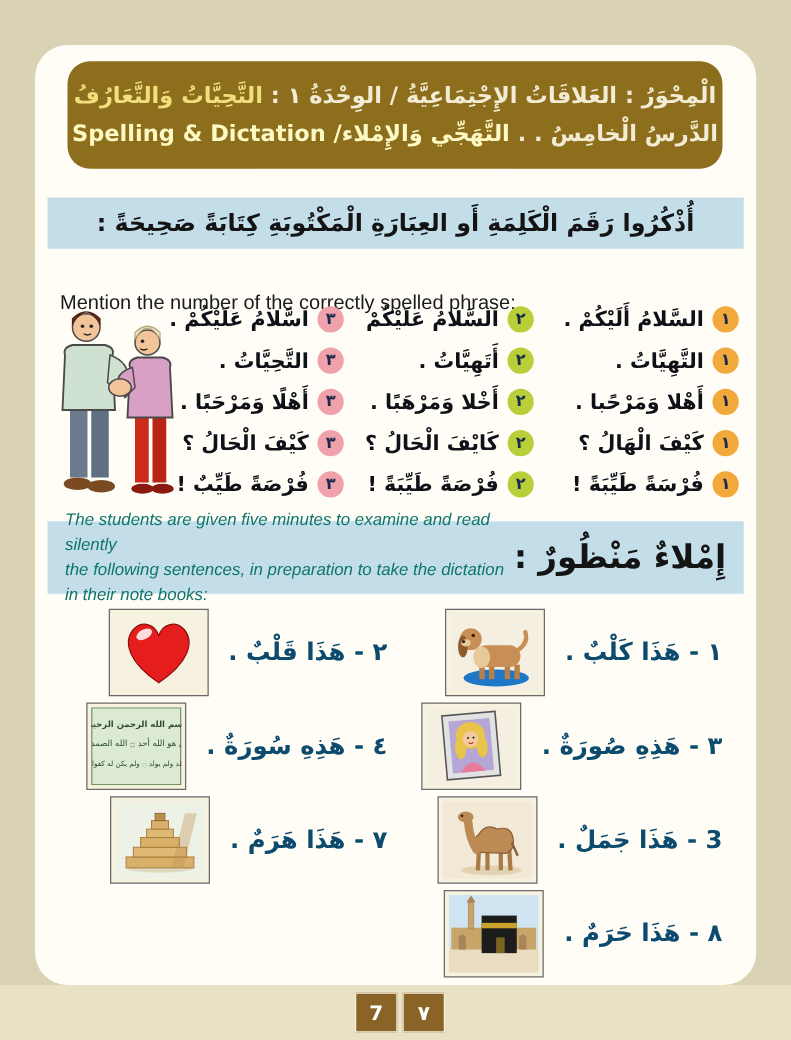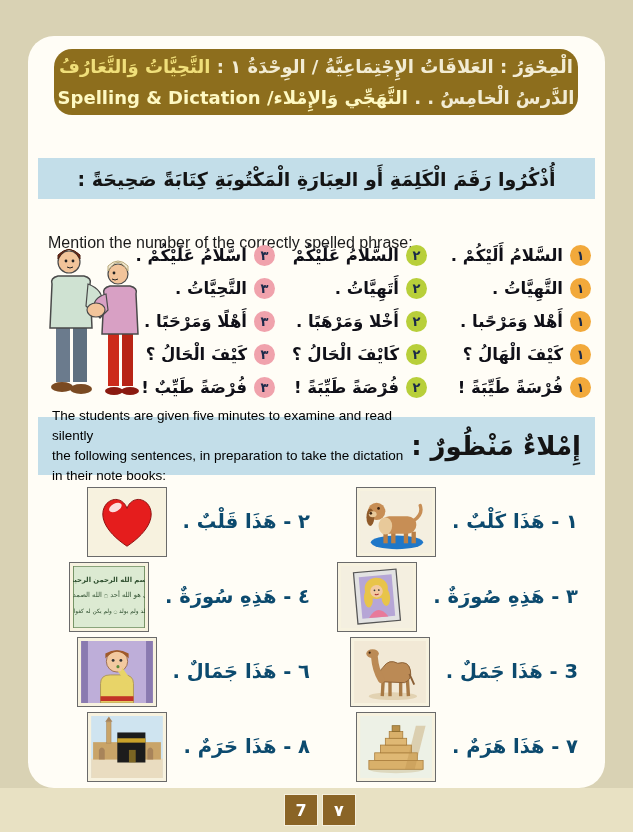--- a/index.html
+++ b/index.html
@@ -2,37 +2,37 @@
 <html lang="ar"><head>
 <meta charset="utf-8">
 <style>
   html,body{margin:0;padding:0;}
   .page{position:relative;width:633px;height:832px;background:#d9d2b4;overflow:hidden;
         font-family:"DejaVu Sans",sans-serif;}
   .bottom-strip{position:absolute;left:0;top:788px;width:633px;height:44px;background:#e8e1c3;}
   .card{position:absolute;left:28px;top:36px;width:577px;height:752px;background:#fffdf6;
         border-radius:26px;}
   
-  .gold{position:absolute;left:26px;top:13px;width:524px;height:66px;background:#8d6e1d;
+  .gold{position:absolute;left:26px;top:13px;width:524px;height:86px;background:#8d6e1d;
         border-radius:18px;color:#f2ecd4;text-align:center;direction:rtl;
         display:flex;flex-direction:column;justify-content:center;gap:3px;
         font-weight:bold;font-size:18px;line-height:1.55;}
   .gold .hl-y{color:#f0df7a;}
   .gold .hl-b{color:#fef9c3;}
   
   .banner1{position:absolute;left:10px;top:122px;width:557px;height:41px;background:#c3dee9;
            direction:rtl;text-align:left;font-weight:bold;font-size:19px;color:#141414;
            display:flex;align-items:center;justify-content:center;}
   .en-line{position:absolute;left:20px;top:166px;font-family:"Liberation Sans",sans-serif;
            font-size:16px;color:#1a1a1a;margin-top:32px;}
   .banner2{position:absolute;left:10px;top:381px;width:557px;height:58px;background:#c3dee9;
            display:flex;flex-direction:row-reverse;align-items:center;justify-content:space-between;
            box-sizing:border-box;padding:4px 14px;}
   .banner2 .ar-title{direction:rtl;font-weight:bold;font-size:26px;color:#141414;white-space:nowrap;}
-  .banner2 .en-par{font-family:"Liberation Sans",sans-serif;font-size:13.5px;line-height:1.5;color:#000000;}
+  .banner2 .en-par{font-family:"Liberation Sans",sans-serif;font-size:13.5px;line-height:1.5;color:#0f766e;font-style:italic;}
   
   .ex1{position:absolute;right:14px;top:203px;width:462px;direction:rtl;}
   .ex1-row{display:flex;flex-direction:row;align-items:center;height:33px;}
   .opt{display:flex;flex-direction:row;align-items:center;gap:7px;}
   .opt.w1{width:164px;}.opt.w2{width:152px;}.opt.w3{width:146px;}
   .circ{width:21px;height:21px;border-radius:50%;flex:0 0 21px;text-align:center;line-height:21px;
         font-size:13px;font-weight:bold;color:#1b2a4a;}
   .c1{background:#f2a93b;}.c2{background:#b8cf3a;}.c3{background:#f0a2ac;}
   .opt .ph{font-size:16.5px;font-weight:bold;color:#101018;white-space:nowrap;}
   .illu{position:absolute;left:4px;top:196px;width:122px;height:166px;}
@@ -265,39 +265,20 @@
             <line x1="55" y1="40" x2="56" y2="57" stroke="#a87a45" stroke-width="3.5"></line>
             <path d="M27 42 Q24 32 30 27 Q36 18 45 23 Q56 20 58 30 Q60 40 52 43 Z" fill="#bb8a55" stroke="#8a5f35" stroke-width="1"></path>
             <path d="M28 40 Q22 30 21 17" stroke="#bb8a55" stroke-width="7" fill="none" stroke-linecap="round"></path>
             <ellipse cx="19" cy="13" rx="6.5" ry="4.5" fill="#bb8a55"></ellipse>
             <circle cx="16" cy="12" r="1.1" fill="#3a2210"></circle>
             <line x1="57" y1="34" x2="62" y2="45" stroke="#8a5f35" stroke-width="2"></line>
           </svg>
         </div>
       </div>
 
-      <div class="item">
-        <span class="sent">٦ - هَذَا جَمَالٌ .</span>
-        <div class="imgbox">
-          <svg viewBox="0 0 74 64">
-            <rect x="0" y="0" width="74" height="64" fill="#beaed9"></rect>
-            <rect x="0" y="0" width="7" height="64" fill="#8a7ab0"></rect>
-            <rect x="67" y="0" width="7" height="64" fill="#8a7ab0"></rect>
-            <path d="M20 64 L20 44 Q20 35 30 35 L44 35 Q54 35 54 44 L54 64 Z" fill="#e8d468" stroke="#b0985a" stroke-width="1"></path>
-            <rect x="20" y="57" width="34" height="5" fill="#c23326"></rect>
-            <circle cx="37" cy="21" r="11" fill="#f2c9a0" stroke="#8a5a3a" stroke-width="0.8"></circle>
-            <path d="M25 18 Q37 4 49 18 L49 13 Q37 6 25 13 Z" fill="#a05a2a"></path>
-            <circle cx="33" cy="20" r="1.5" fill="#333"></circle>
-            <circle cx="41" cy="20" r="1.5" fill="#333"></circle>
-            <path d="M50 44 Q45 36 40 29" stroke="#e8d468" stroke-width="6" fill="none" stroke-linecap="round"></path>
-            <circle cx="39" cy="28" r="3.2" fill="#f2c9a0"></circle>
-            <circle cx="38" cy="26.5" r="1.6" fill="#5a8a3a"></circle>
-          </svg>
-        </div>
-      </div>
 
       <div class="item">
         <span class="sent">٧ - هَذَا هَرَمٌ .</span>
         <div class="imgbox">
           <svg viewBox="0 0 74 64">
             <rect x="0" y="0" width="74" height="64" fill="#edf1e6"></rect>
             <ellipse cx="37" cy="55" rx="28" ry="4" fill="#ddd8be"></ellipse>
             <rect x="9" y="46" width="56" height="9" fill="#d9b06a" stroke="#a87c3a" stroke-width="0.8"></rect>
             <rect x="15" y="38" width="44" height="8" fill="#dfb874" stroke="#a87c3a" stroke-width="0.8"></rect>
             <rect x="21" y="30" width="32" height="8" fill="#d9b06a" stroke="#a87c3a" stroke-width="0.8"></rect>

